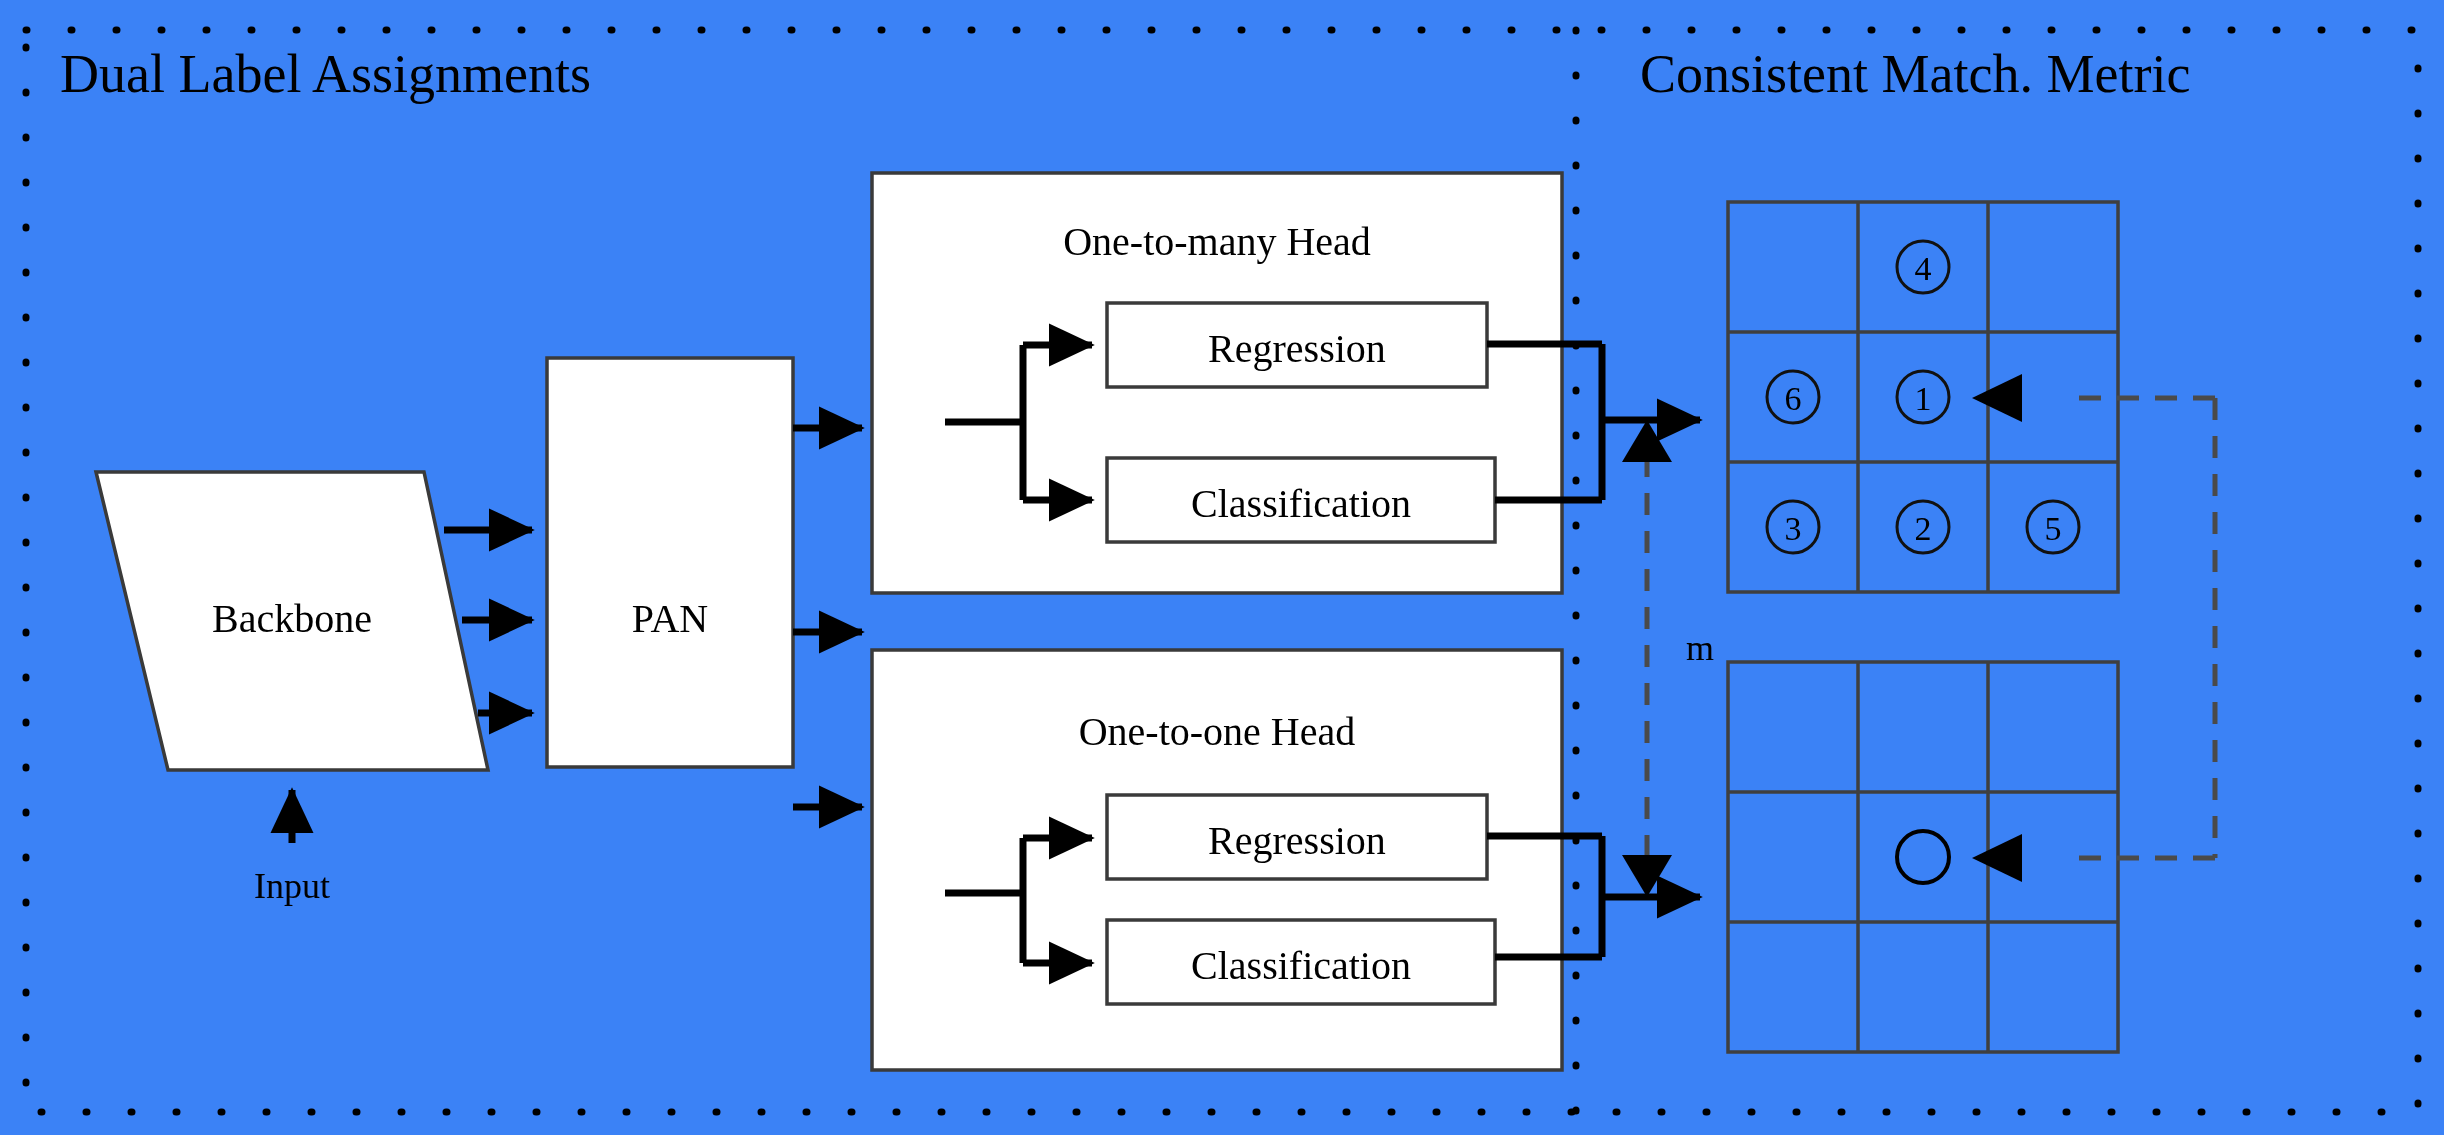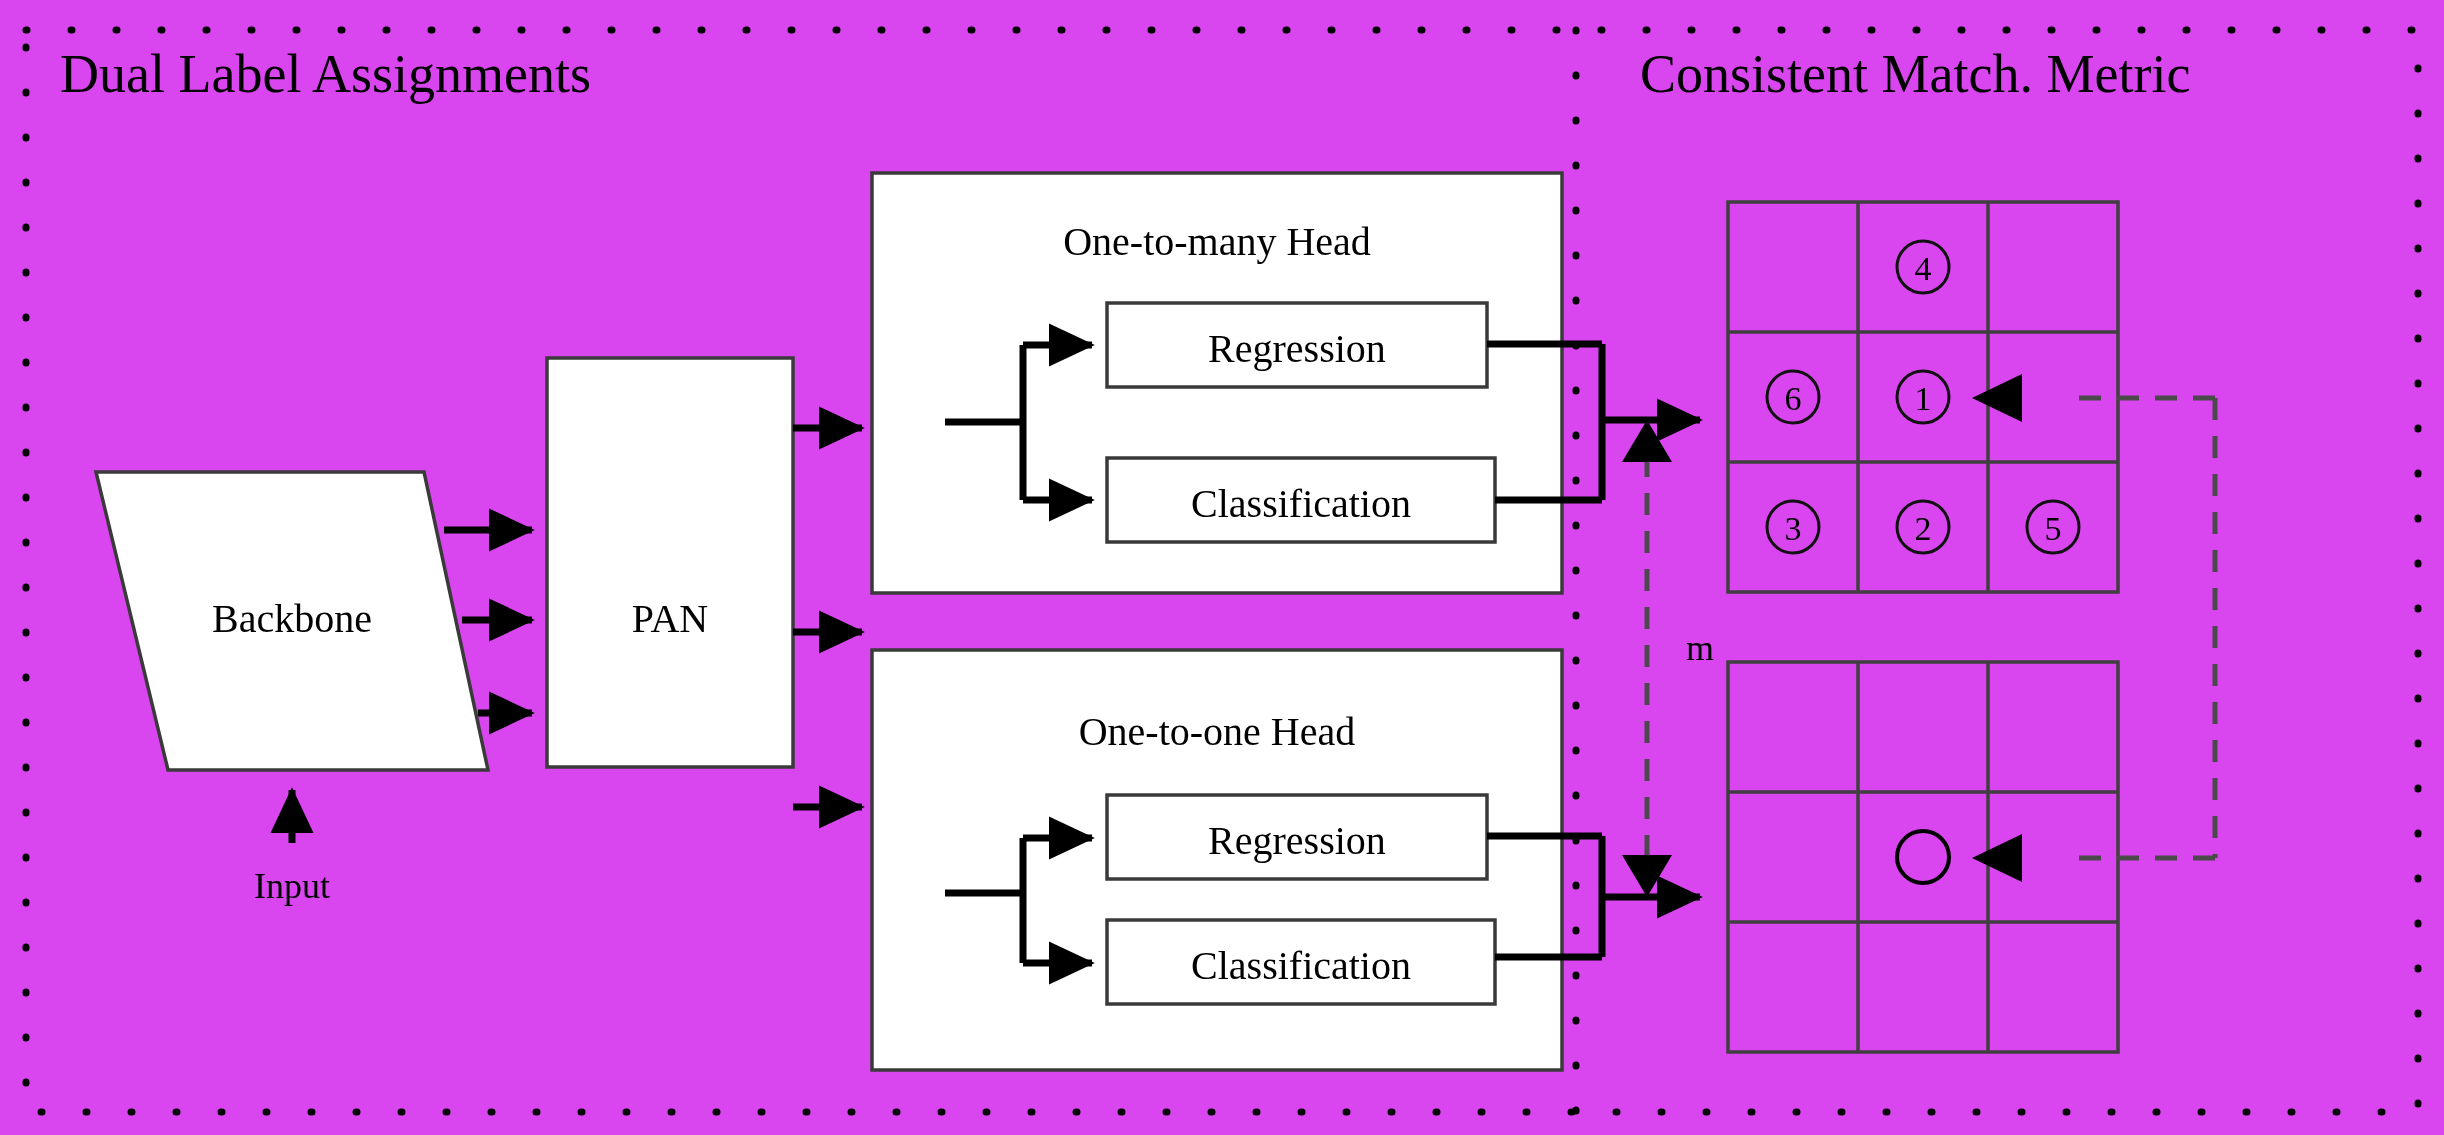--- a/index.html
+++ b/index.html
@@ -4,21 +4,21 @@
 <style>
   html, body {
     margin: 0;
     padding: 0;
     background: #ffffff;
   }
   #page {
     position: relative;
     width: 2444px;
     height: 1135px;
-    background: #d946ef;
+    background: #3b82f6;
     font-family: "Liberation Serif", "DejaVu Serif", serif;
     overflow: hidden;
   }
   #diagram-svg {
     position: absolute;
     left: 0;
     top: 0;
     width: 2444px;
     height: 1135px;
   }

